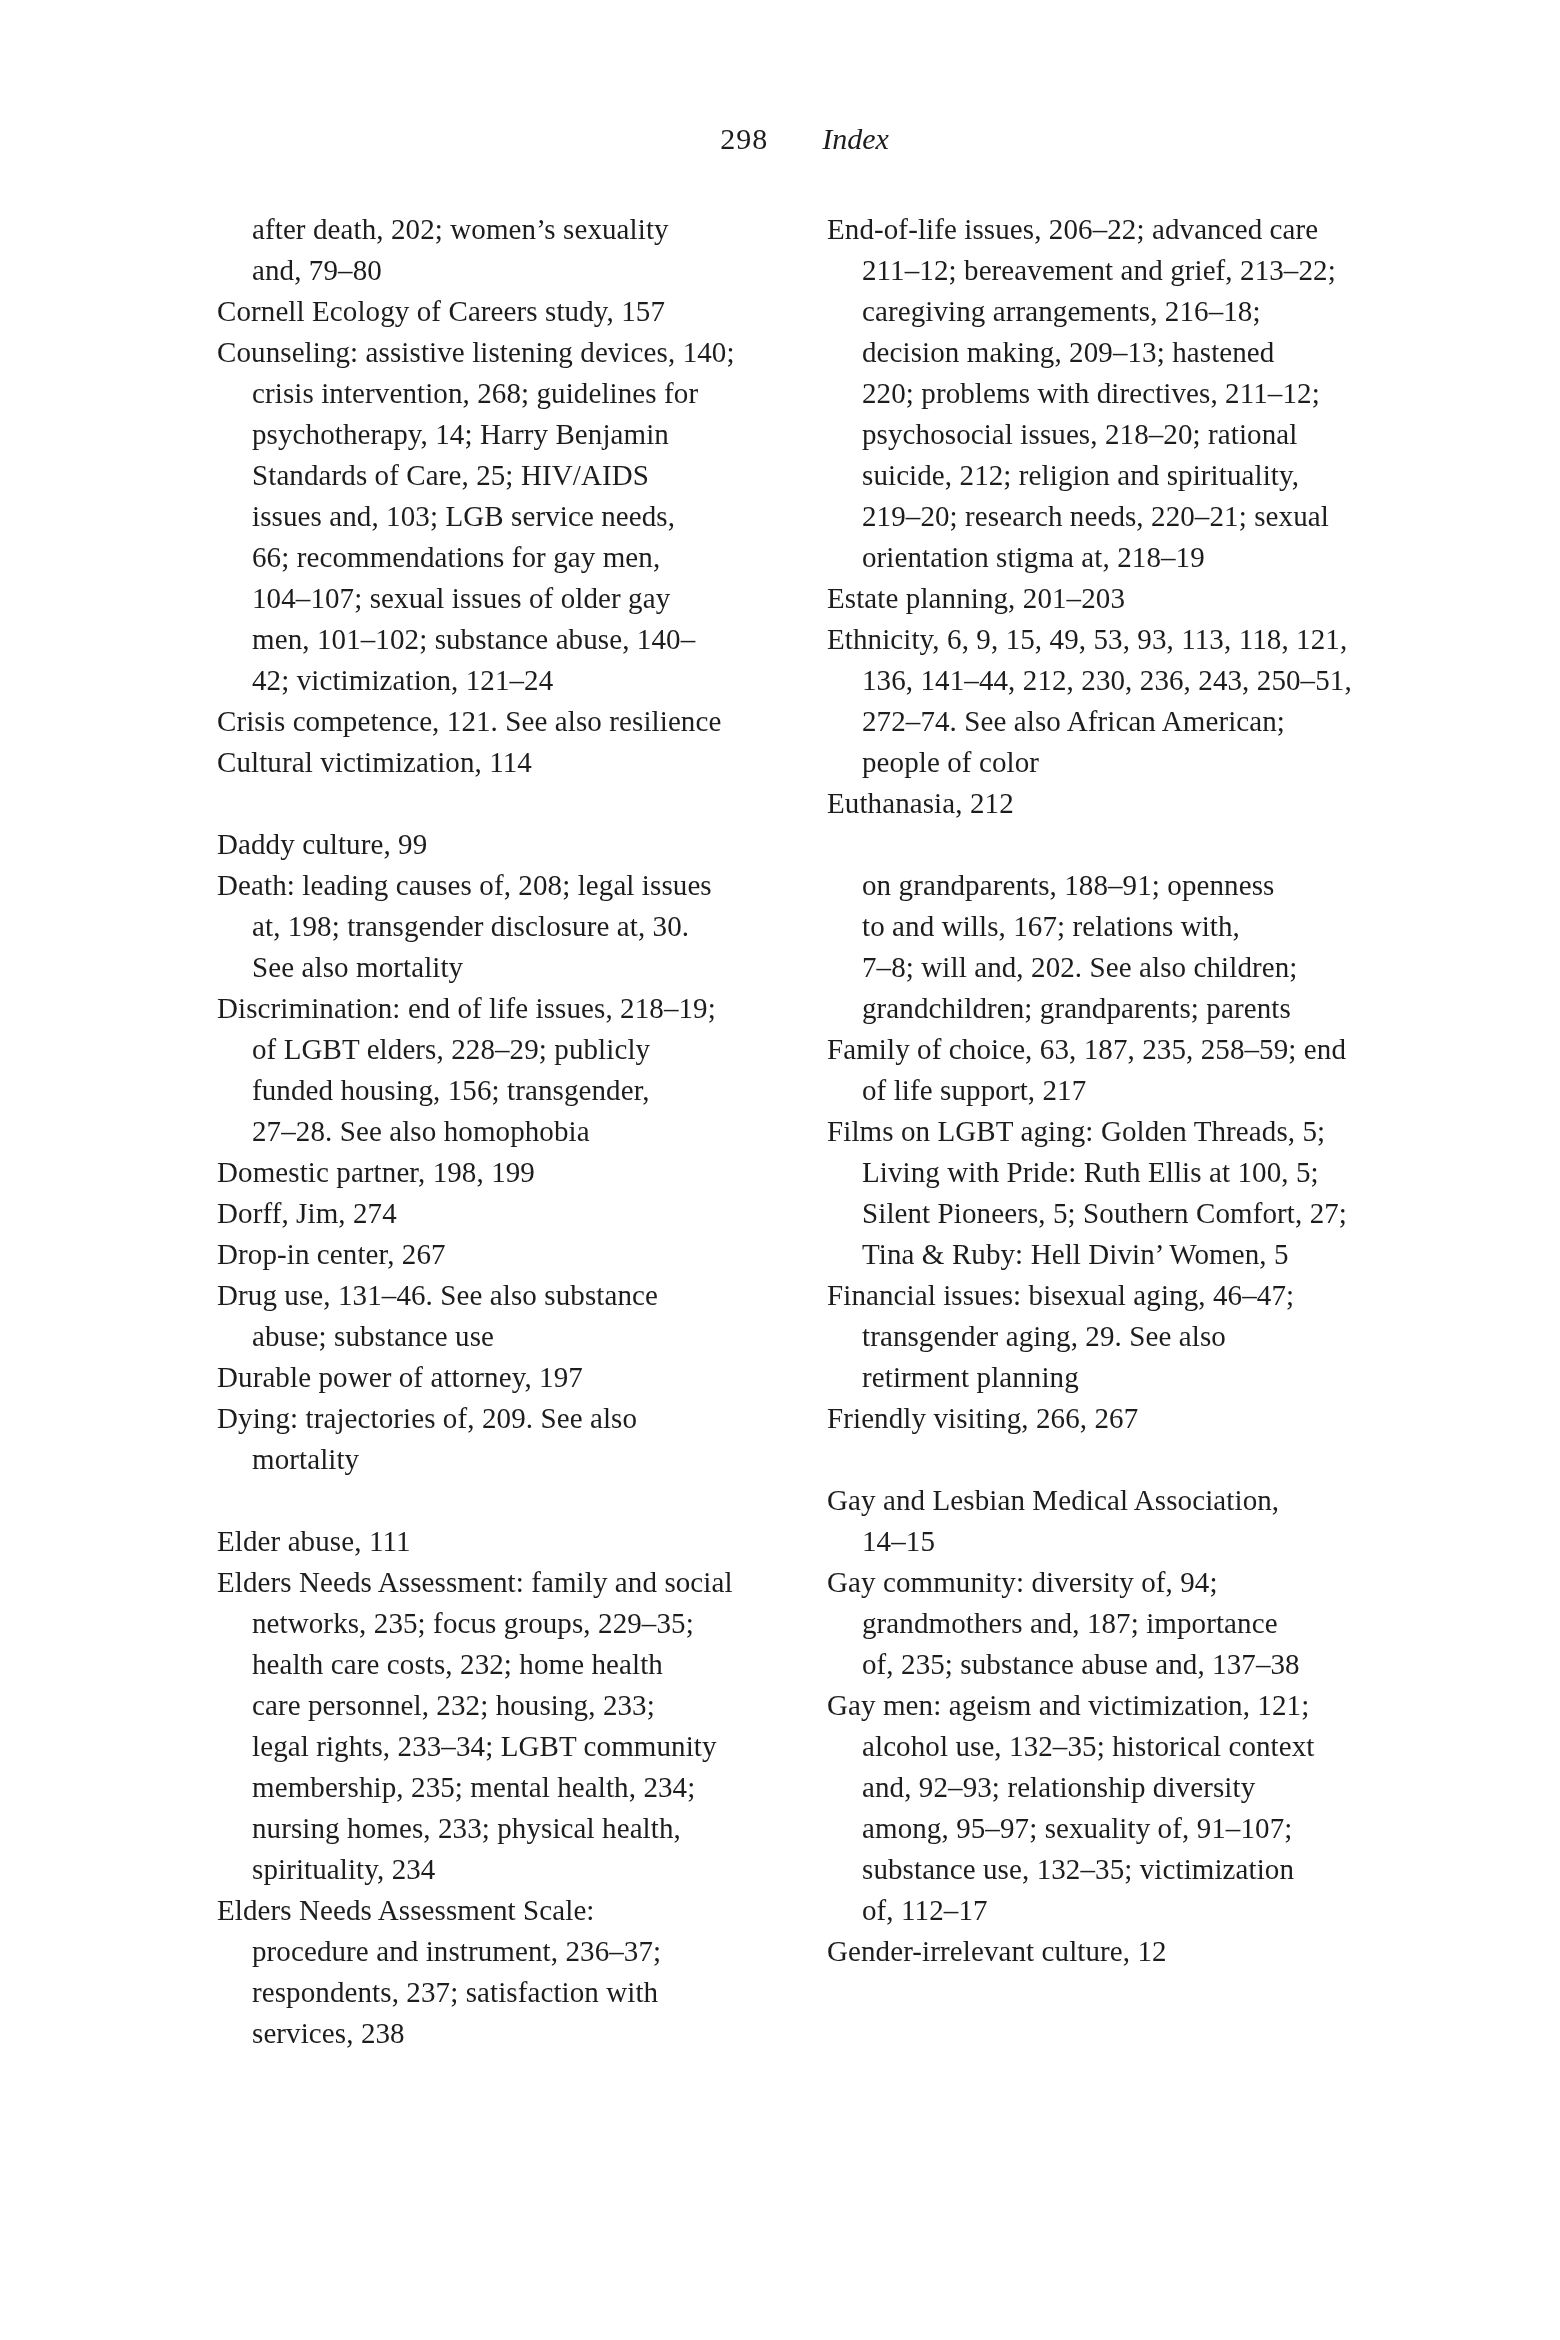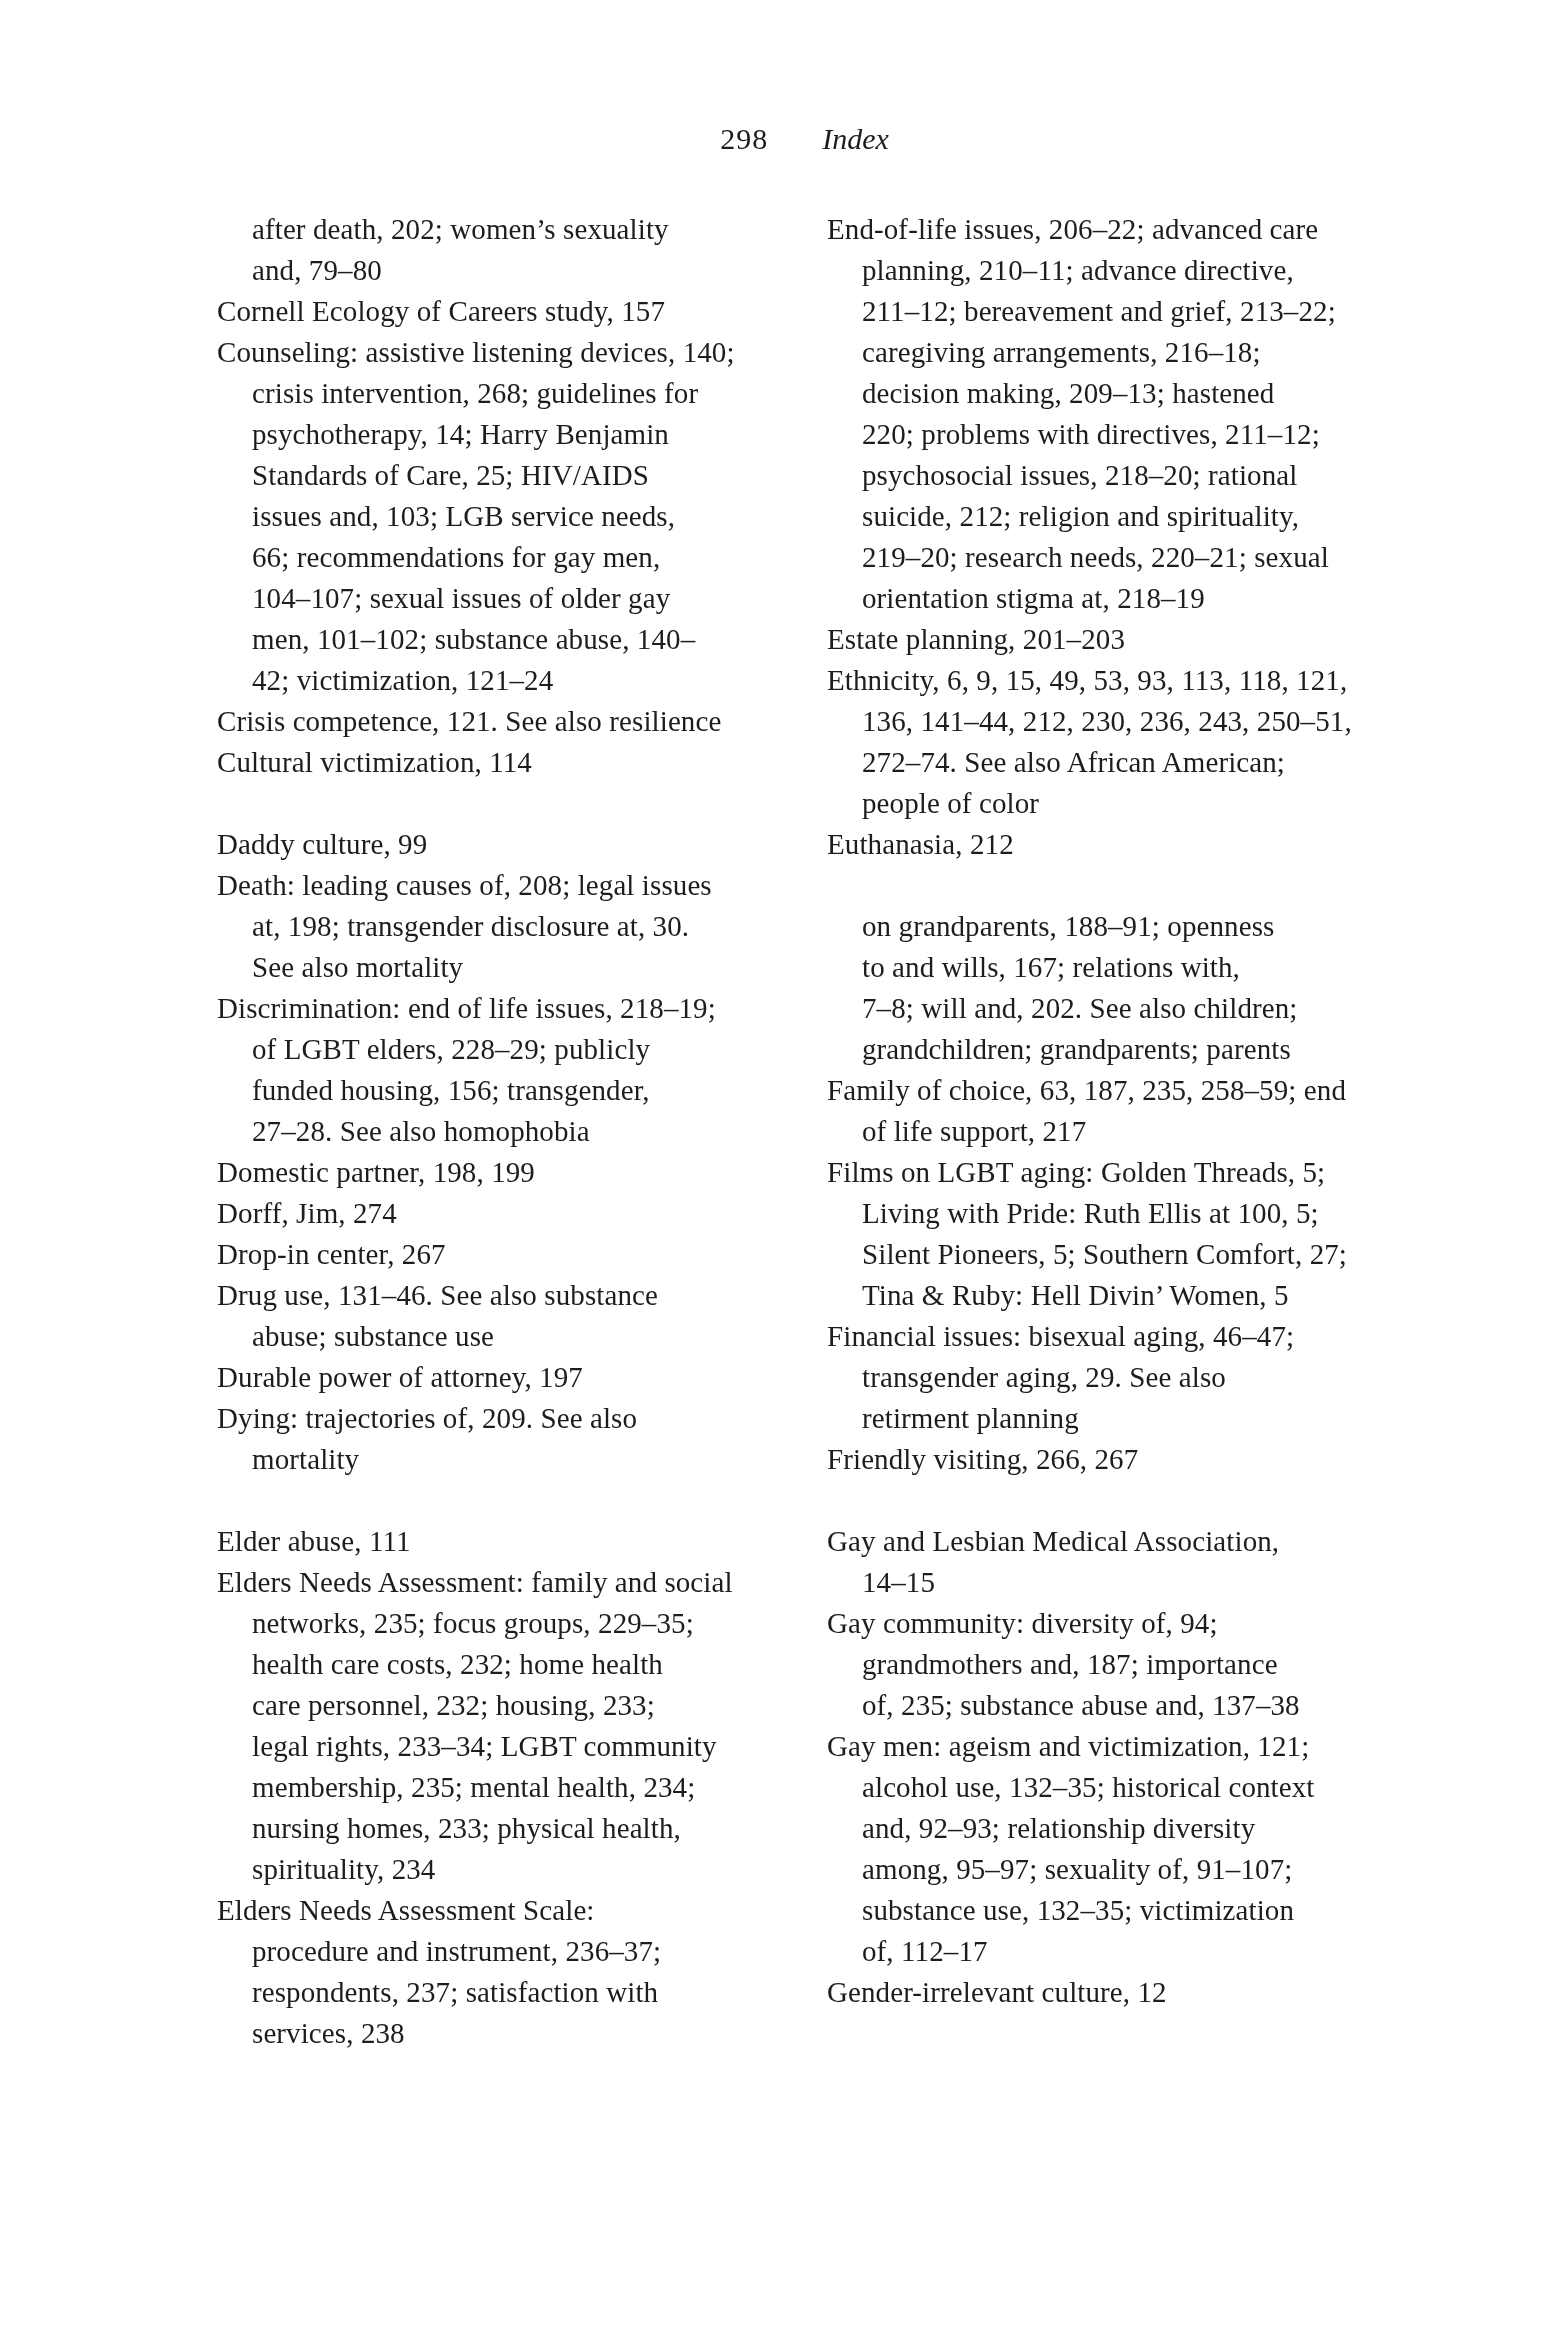--- a/index.html
+++ b/index.html
@@ -97,21 +97,20 @@
         <div class="line indent"><span>membership, 235; mental health, 234;</span></div>
         <div class="line indent"><span>nursing homes, 233; physical health,</span></div>
         <div class="line indent"><span>spirituality, 234</span></div>
         <div class="line"><span>Elders Needs Assessment Scale:</span></div>
         <div class="line indent"><span>procedure and instrument, 236–37;</span></div>
         <div class="line indent"><span>respondents, 237; satisfaction with</span></div>
         <div class="line indent"><span>services, 238</span></div>
       </div>
     <div class="column" id="col-right">
         <div class="line"><span>End-of-life issues, 206–22; advanced care</span></div>
-        <div class="line indent"><span>planning, 210–11; advance directive,</span></div>
         <div class="line indent"><span>211–12; bereavement and grief, 213–22;</span></div>
         <div class="line indent"><span>caregiving arrangements, 216–18;</span></div>
         <div class="line indent"><span>decision making, 209–13; hastened</span></div>
         <div class="line indent"><span>220; problems with directives, 211–12;</span></div>
         <div class="line indent"><span>psychosocial issues, 218–20; rational</span></div>
         <div class="line indent"><span>suicide, 212; religion and spirituality,</span></div>
         <div class="line indent"><span>219–20; research needs, 220–21; sexual</span></div>
         <div class="line indent"><span>orientation stigma at, 218–19</span></div>
         <div class="line"><span>Estate planning, 201–203</span></div>
         <div class="line"><span>Ethnicity, 6, 9, 15, 49, 53, 93, 113, 118, 121,</span></div>

